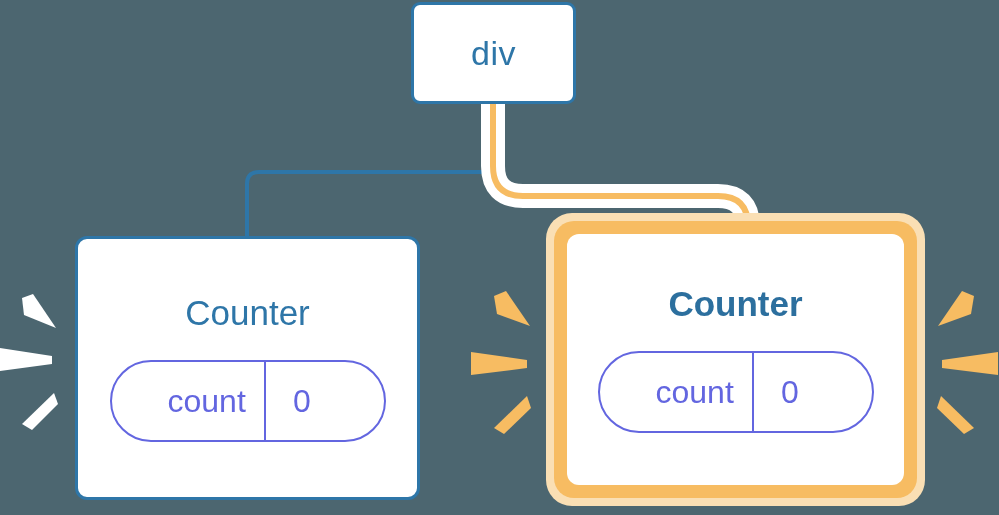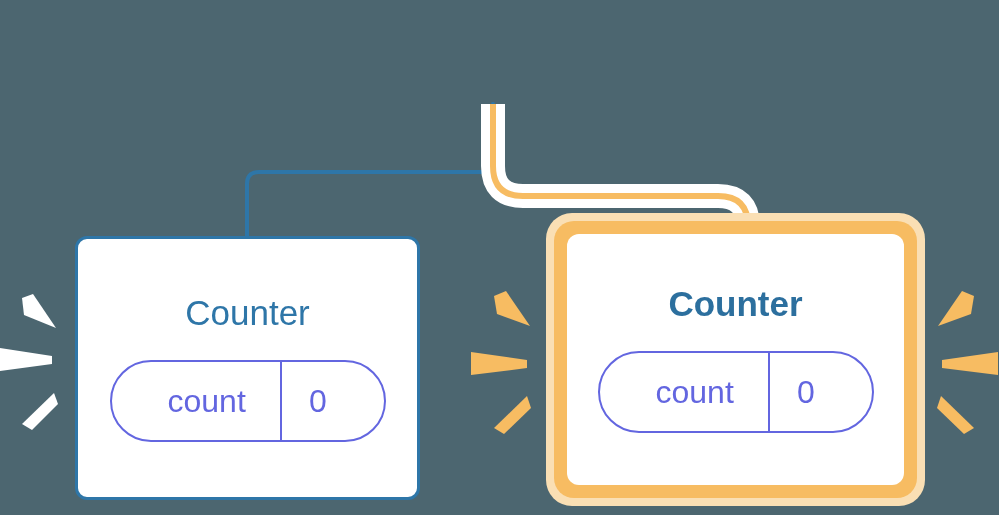--- a/index.html
+++ b/index.html
@@ -124,21 +124,21 @@
   .pill .pill-key,
   .pill .pill-val {
     display: flex;
     align-items: center;
     justify-content: center;
     font-size: 32px;
     color: #6366e0;
     line-height: 1;
   }
   .pill .pill-key {
-    padding: 0 34px 0 56px;
+    padding: 0 18px 0 56px;
   }
   .pill .pill-val {
     border-left: 2px solid #6366e0;
     padding: 0 40px 0 22px;
     min-width: 28px;
   }
   #counter-left .pill {
     width: 272px;
   }
   #counter-right .pill {
@@ -158,20 +158,23 @@
 
   <svg id="wires" viewBox="0 0 999 515" xmlns="http://www.w3.org/2000/svg">
 
     <path d="M 493 104 L 493 160 Q 493 172 481 172 L 259 172 Q 247 172 247 184 L 247 240" fill="none" stroke="#2e76a8" stroke-width="4" stroke-linecap="round"></path>
 
     <path d="M 493 104 L 493 166 Q 493 196 523 196 L 718 196 Q 748 196 748 226 L 748 246" fill="none" stroke="#ffffff" stroke-width="24" stroke-linecap="butt"></path>
 
     <path d="M 493 104 L 493 166 Q 493 196 523 196 L 718 196 Q 748 196 748 226 L 748 246" fill="none" stroke="#f7bc62" stroke-width="6" stroke-linecap="butt"></path>
   </svg>
 
+  <div id="div-node" class="node">
+    <span class="node-title">div</span>
+  </div>
 
   <div class="spark-group" style="left:0px; top:276px; width:62px; height:170px;">
     <svg viewBox="0 0 62 170" width="62" height="170" xmlns="http://www.w3.org/2000/svg">
       <polygon points="22,22 33,18 56,52 24,39" fill="#ffffff"></polygon>
       <polygon points="0,72 52,80 52,88 0,95" fill="#ffffff"></polygon>
       <polygon points="22,148 54,117 58,128 32,154" fill="#ffffff"></polygon>
     </svg>
   </div>
 
   <div id="counter-left" class="node">

